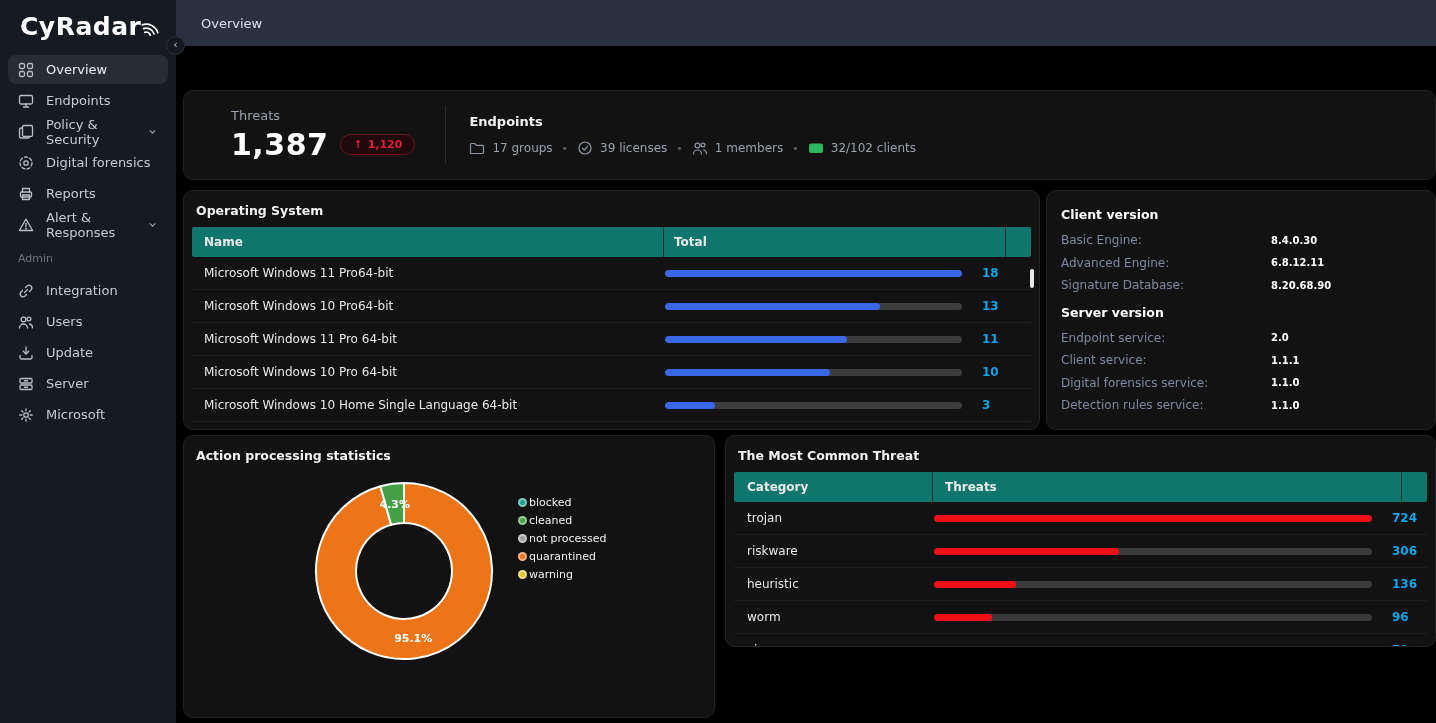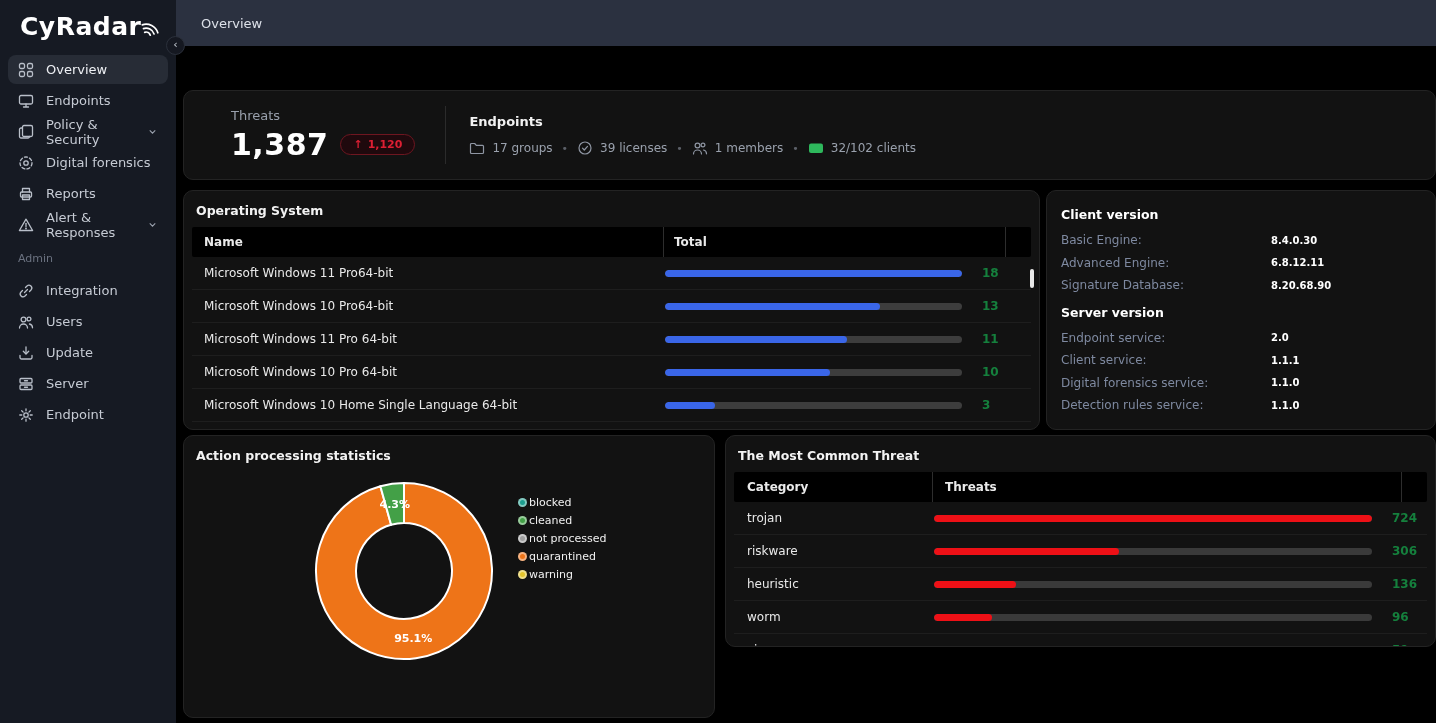--- a/index.html
+++ b/index.html
@@ -46,32 +46,32 @@
   .endpoints-title { color:#f2f2f2; font-size:13px; font-weight:bold; margin-bottom:11px; }
   .stats-row { display:flex; align-items:center; gap:9px; }
   .stat { display:flex; align-items:center; gap:7px; color:#9aa1ad; font-size:12px; }
   .stat svg { width:16px; height:16px; stroke:#8f96a3; fill:none; stroke-width:1.2; stroke-linecap:round; stroke-linejoin:round; }
   .dot-sep { color:#5c6068; font-size:11px; }
 
   
   .row2 { display:flex; gap:6px; margin-top:10px; }
   .os-panel { width:857px; height:240px; position:relative; overflow:hidden; }
   .panel-title { font-size:12.5px; font-weight:bold; color:#f2f2f2; padding:12px 12px 9px; }
-  .table-header { height:30px; background:#000000; display:flex; align-items:center; margin:0 8px;
+  .table-header { height:30px; background:#0f766e; display:flex; align-items:center; margin:0 8px;
                   color:#eaeaea; font-size:12px; font-weight:bold; border-radius:2px; }
   .os-head-name { width:471px; padding-left:12px; }
   .os-head-total { flex:1; border-left:1px solid #2d2d2d; padding-left:10px; align-self:stretch; display:flex; align-items:center; }
   .head-stub { width:26px; border-left:1px solid #2d2d2d; align-self:stretch; }
   .t-row { height:33px; display:flex; align-items:center; margin:0 8px; border-bottom:1px solid #1e1e1e; }
   .os-name { width:471px; padding-left:12px; color:#e9e9e9; font-size:12px; white-space:nowrap; }
   .bar-track { height:7px; background:#3d3d3d; border-radius:4px; position:relative; overflow:hidden; }
   .bar-fill { position:absolute; left:0; top:0; height:100%; border-radius:4px; }
   .os-track { width:297px; margin-left:2px; }
   .os-fill { background:#3a66e8; }
-  .row-value { color:#15803d; font-size:12px; font-weight:bold; margin-left:20px;text-align:right; }
+  .row-value { color:#0ea5e9; font-size:12px; font-weight:bold; margin-left:20px;text-align:right; }
   .os-scroll-thumb { position:absolute; right:5px; top:78px; width:4px; height:19px; background:#e9e9e9; border-radius:2px; }
 
   
   .client-panel { flex:1; height:240px; padding:14px 14px; }
   .ver-title { font-weight:bold; color:#fff; font-size:12.5px; margin:2px 0 7px; }
   .ver-row { display:flex; align-items:center; height:22.5px; }
   .ver-label { width:210px; color:#7e89a0; font-size:12px; }
   .ver-value { color:#fff; font-weight:bold; font-size:10px; }
 
   
@@ -228,21 +228,21 @@
        <span>Server</span>
 
      </div>
         <div class="menu-item">
        <span class="mi-icon">
             <svg viewBox="0 0 16 16">
               <circle cx="8" cy="8" r="2.2"></circle>
               <path d="M8 1.8v2M8 12.2v2M1.8 8h2M12.2 8h2M3.7 3.7l1.4 1.4M10.9 10.9l1.4 1.4M12.3 3.7 10.9 5.1M5.1 10.9l-1.4 1.4"></path>
             </svg>
           </span>
-       <span>Endpoint</span>
+       <span>Microsoft</span>
 
      </div>
       </nav>
   </aside>
 
   <div class="main">
     <div class="collapse-btn">‹</div>
     <header class="topbar">
       <span>Overview</span>
     </header>

